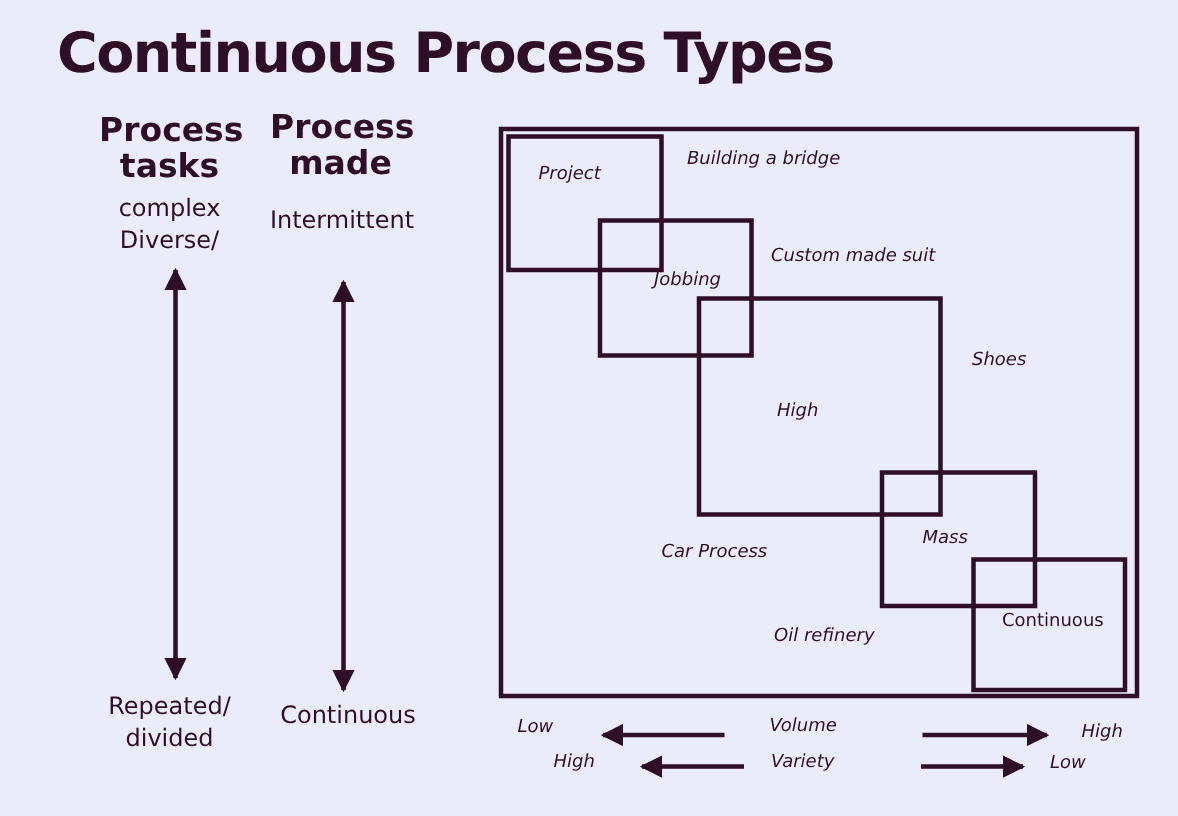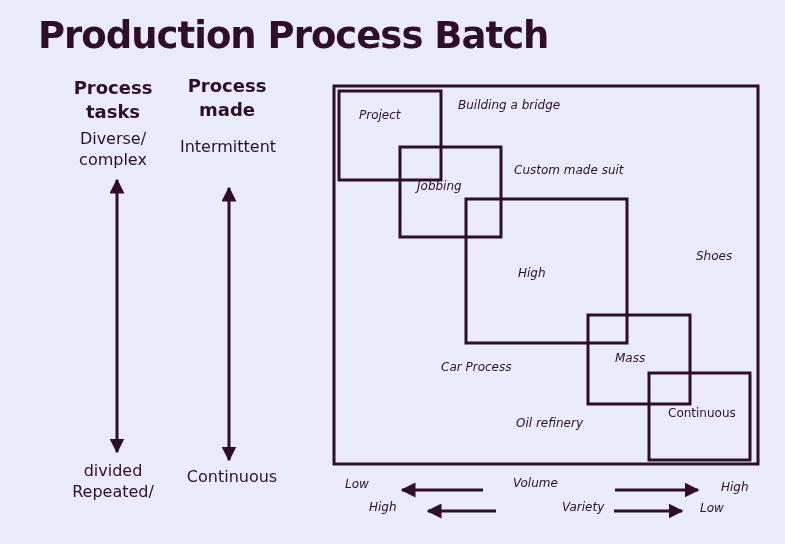--- a/index.html
+++ b/index.html
@@ -1,41 +1,41 @@
 <!DOCTYPE html>
 <html><head>
 <meta charset="utf-8">
 <style>
   html, body { margin:0; padding:0; }
   body { width:785px; height:544px; background:#ebecfb; position:relative; overflow:hidden;
          font-family:"DejaVu Sans", sans-serif; color:#2e0f27; }
   .abs { position:absolute; white-space:nowrap; }
   .title { left:38px; top:14px; font-size:37px; font-weight:bold; letter-spacing:-1px; }
-  .hdr { font-size:18px; font-weight:bold; text-align:center; line-height:24px; }
+  .hdr { font-size:22px; font-weight:bold; text-align:center; line-height:24px; }
   .lbl { font-size:16px; text-align:center; line-height:21px; }
   .txt { font-size:12px;font-style:italic; }
   .small { font-size:12px; }
   svg.diagram { position:absolute; left:0; top:0; }
 </style>
 </head>
 <body>
 
-<div class="abs title">Production Process Batch</div>
+<div class="abs title">Continuous Process Types</div>
 
 <div class="abs hdr" style="left:66px;top:76px;width:94px;">
   <div>Process</div>
   <div>tasks</div>
 </div>
 <div class="abs lbl" style="left:66px;top:128px;width:94px;">
+  <div>complex</div>
   <div>Diverse/</div>
-  <div>complex</div>
 </div>
 <div class="abs lbl" style="left:66px;top:460px;width:94px;">
+  <div>Repeated/</div>
   <div>divided</div>
-  <div>Repeated/</div>
 </div>
 
 <div class="abs hdr" style="left:180px;top:74px;width:94px;">
   <div>Process</div>
   <div>made</div>
 </div>
 <div class="abs lbl" style="left:172px;top:136px;width:112px;">Intermittent</div>
 <div class="abs lbl" style="left:172px;top:466px;width:120px;">Continuous</div>
 
 <svg class="diagram" width="785" height="544">
@@ -55,27 +55,27 @@
     <rect x="649" y="373" width="101" height="87"></rect>
     <line x1="483" y1="490" x2="402" y2="490" marker-end="url(#ah)"></line>
     <line x1="615" y1="490" x2="698" y2="490" marker-end="url(#ah)"></line>
     <line x1="496" y1="511" x2="428" y2="511" marker-end="url(#ah)"></line>
     <line x1="614" y1="511" x2="682" y2="511" marker-end="url(#ah)"></line>
   </g>
 </svg>
 
 <div class="abs txt" style="left:359px;top:108px;">Project</div>
 <div class="abs txt" style="left:458px;top:98px;text-align:right;">Building a bridge</div>
-<div class="abs txt" style="left:417px;top:179px;text-align:center;">Jobbing</div>
+<div class="abs txt" style="left:436px;top:179px;text-align:center;">Jobbing</div>
 <div class="abs txt" style="left:514px;top:163px;">Custom made suit</div>
 <div class="abs txt" style="left:518px;top:266px;">High</div>
-<div class="abs txt" style="left:648px;top:249px;margin-left:48px;">Shoes</div>
+<div class="abs txt" style="left:648px;top:232px;">Shoes</div>
 <div class="abs txt" style="left:615px;top:351px;">Mass</div>
 <div class="abs txt" style="left:441px;top:360px;">Car Process</div>
 <div class="abs small" style="left:668px;top:406px;">Continuous</div>
 <div class="abs txt" style="left:516px;top:416px;">Oil refinery</div>
 
 <div class="abs txt" style="left:345px;top:477px;">Low</div>
 <div class="abs txt" style="left:513px;top:476px;">Volume</div>
 <div class="abs txt" style="left:721px;top:480px;">High</div>
 <div class="abs txt" style="left:369px;top:500px;">High</div>
-<div class="abs txt" style="left:514px;top:500px;margin-left:48px;">Variety</div>
+<div class="abs txt" style="left:514px;top:500px;">Variety</div>
 <div class="abs txt" style="left:700px;top:501px;">Low</div>
 
 </body></html>

